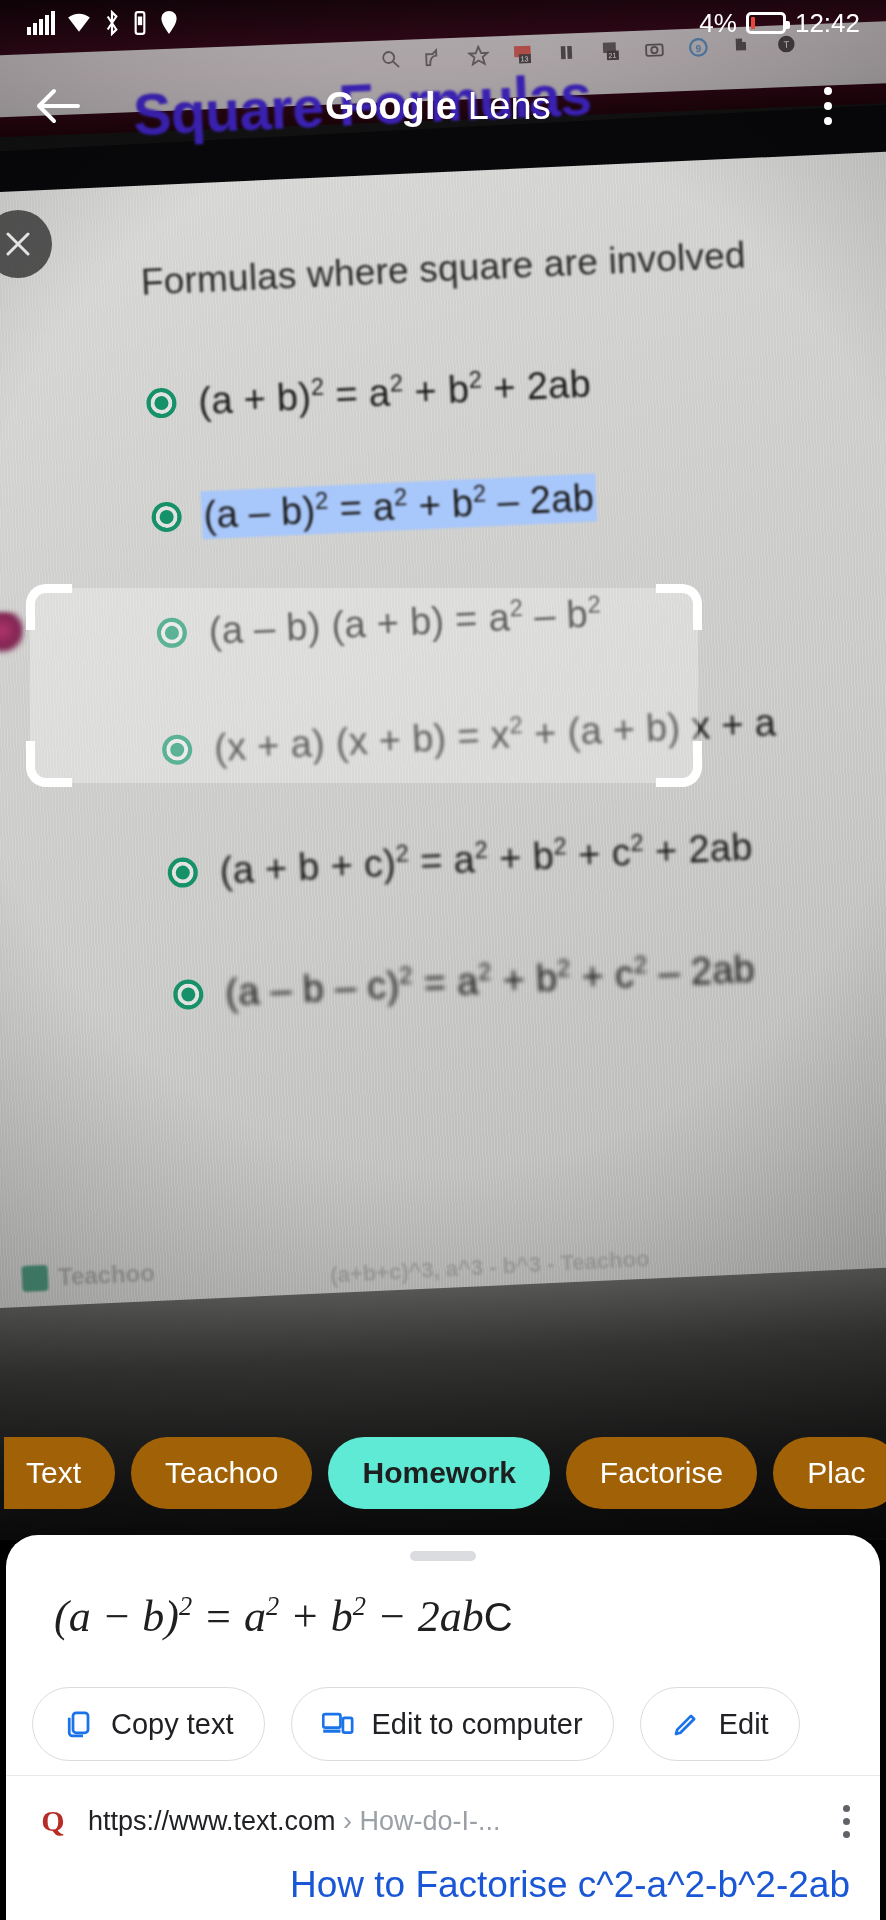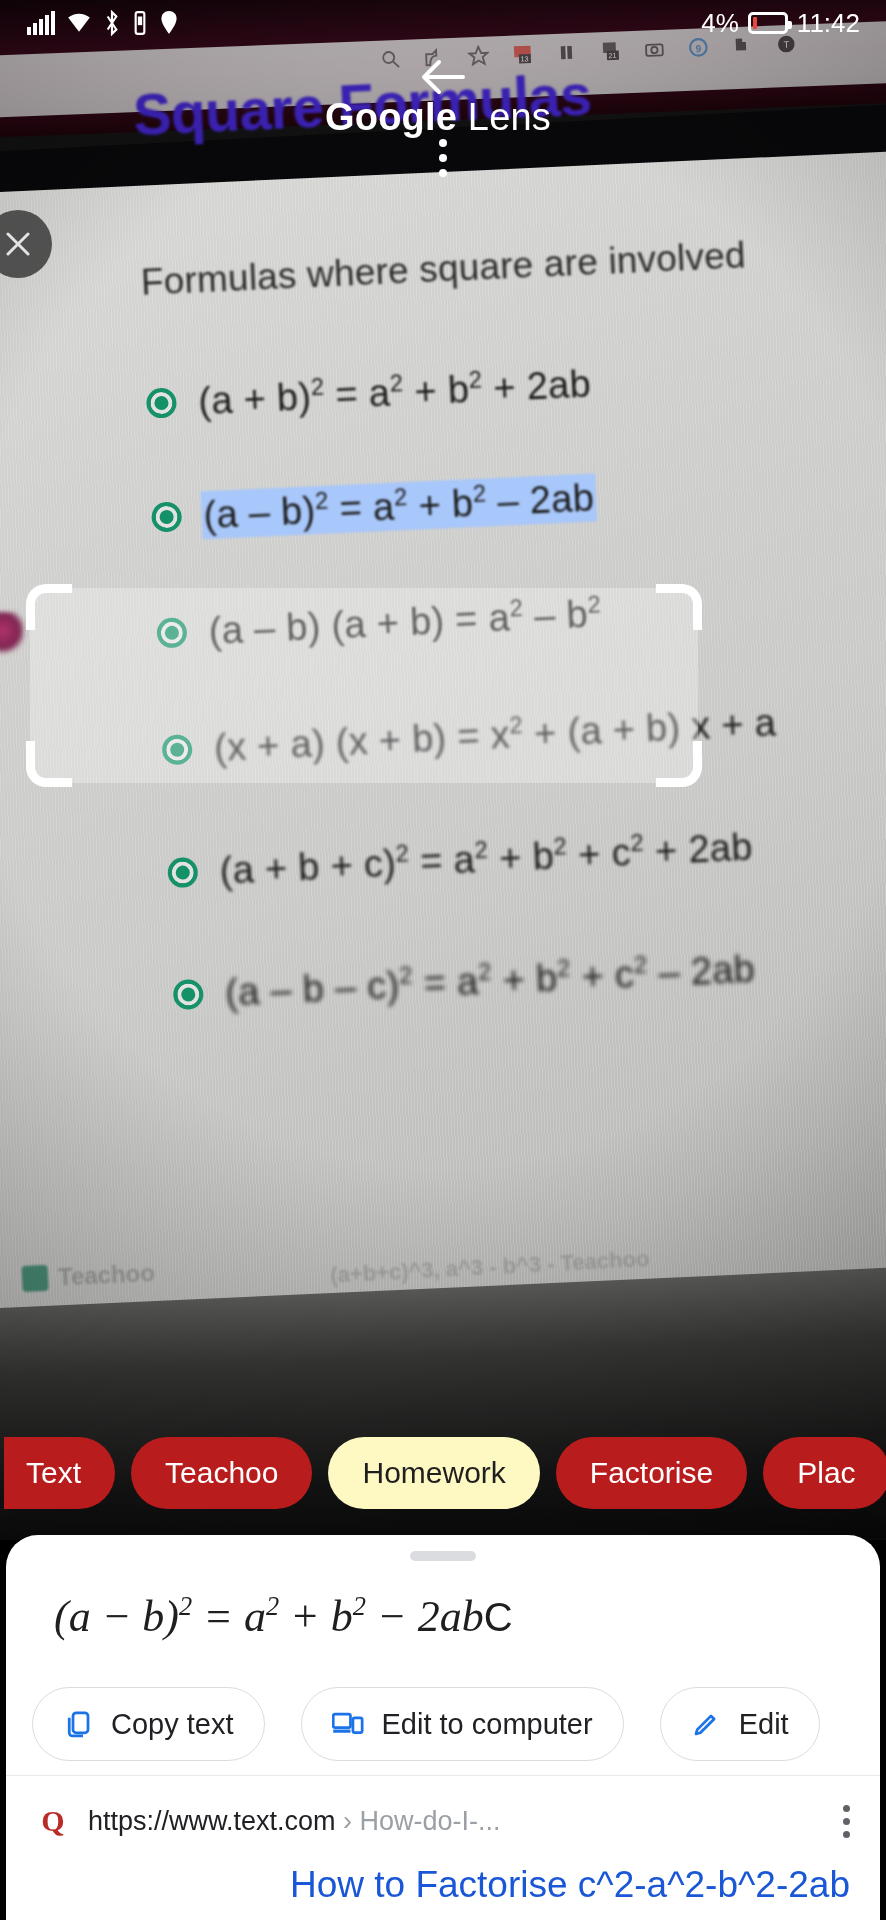--- a/index.html
+++ b/index.html
@@ -142,21 +142,21 @@
   }
   .batt::after {
     content:""; position:absolute; right:-7px; top:6px; width:4px; height:8px;
     background:#fff; border-radius:0 2px 2px 0;
   }
   .batt-fill { width: 4px; height: 100%; background: #e8453c; border-radius: 1px; }
 
   
   .appbar {
     position: absolute; left: 0; top: 58px; width: 886px; height: 96px;
-    display: flex; align-items: center; z-index: 40; padding: 0 30px; flex-direction: column;
+    display: flex; align-items: center; z-index: 40; padding: 0 30px;
   }
   .back-btn { width: 56px; height: 56px; display:flex; align-items:center; justify-content:center; }
   .appbar-title {
     flex: 1; text-align: center; color: #fff; font-size: 38px;
     letter-spacing: .2px; margin-left: -10px;
   }
   .appbar-title b { font-weight: 700; }
   .appbar-title span.light { font-weight: 400; }
   .kebab { width: 56px; height: 56px; display:flex; flex-direction:column; align-items:center; justify-content:center; gap:7px; }
   .kebab i { width: 8px; height: 8px; border-radius: 50%; background: #fff; display:block; }
@@ -169,24 +169,24 @@
   }
 
   
   .chips {
     position: absolute; left: 0; top: 1430px; width: 886px; height: 86px;
     display: flex; align-items: center; gap: 16px; padding-left: 4px; z-index: 35;
   }
   .chip {
     height: 72px; border-radius: 36px; padding: 0 34px;
     display: flex; align-items: center; justify-content: center;
-    background: #b91c1c; color: #fff; font-size: 30px; white-space: nowrap;
+    background: #a16207; color: #fff; font-size: 30px; white-space: nowrap;
     flex: 0 0 auto;
   }
-  .chip.selected { background: #fef9c3; color: #1f1f1f; }
+  .chip.selected { background: #5eead4; color: #1f1f1f; font-weight: bold; }
   .chip.first { border-radius: 0 36px 36px 0; padding-left: 22px; }
 
   
   .sheet {
     position: absolute; left: 6px; top: 1535px; width: 874px; height: 385px;
     background: #fff; border-radius: 32px 32px 0 0; z-index: 50;
     box-shadow: 0 -6px 24px rgba(0,0,0,.18);
   }
   .grabber {
     position: absolute; left: 50%; top: 16px; transform: translateX(-50%);
@@ -194,21 +194,21 @@
   }
   .sheet-formula {
     position: absolute; left: 48px; top: 56px;
     font-family: "Liberation Serif", serif; font-style: italic;
     font-size: 44px; color: #1f1f1f; white-space: nowrap;
   }
   .sheet-formula sup { font-size: .6em; vertical-align: super; font-style: italic; }
   .sheet-formula .upr { font-style: normal; font-family: "Liberation Sans", sans-serif; font-size: 40px; }
 
   .actions {
-    position: absolute; left: 26px; top: 152px; display: flex; gap: 36px; align-items: center;
+    position: absolute; left: 26px; top: 152px; display: flex; gap: 26px; align-items: center;
   }
   .action-chip {
     height: 74px; border: 1px solid #dadce0; border-radius: 37px;
     display: flex; align-items: center; gap: 18px; padding: 0 30px;
     font-size: 29px; color: #202124; background: #fff; white-space: nowrap; flex: 0 0 auto;
   }
   .action-chip svg { flex: 0 0 auto; }
 
   .divider { position: absolute; left: 0; top: 240px; width: 100%; height: 1px; background: #e8eaed; }
 
@@ -358,21 +358,21 @@
       </svg>
       <svg width="22" height="26" viewBox="0 0 20 24">
         <path d="M10 1c4 0 7 3 7 7 0 5-7 14-7 14S3 13 3 8c0-4 3-7 7-7z" fill="#fff"></path>
       </svg>
     </div>
     <div class="sb-right">
       <span>4%</span>
       <span class="batt">
           <span class="batt-fill"></span>
         </span>
-      <span>11:42</span>
+      <span>12:42</span>
     </div>
   </div>
 
   <div class="appbar">
     <div class="back-btn">
       <svg width="44" height="38" viewBox="0 0 44 38">
         <path d="M18 4 L3 19 L18 34 M3 19 H42" fill="none" stroke="#fff" stroke-width="4" stroke-linecap="round" stroke-linejoin="round"></path>
       </svg>
     </div>
     <div class="appbar-title">

